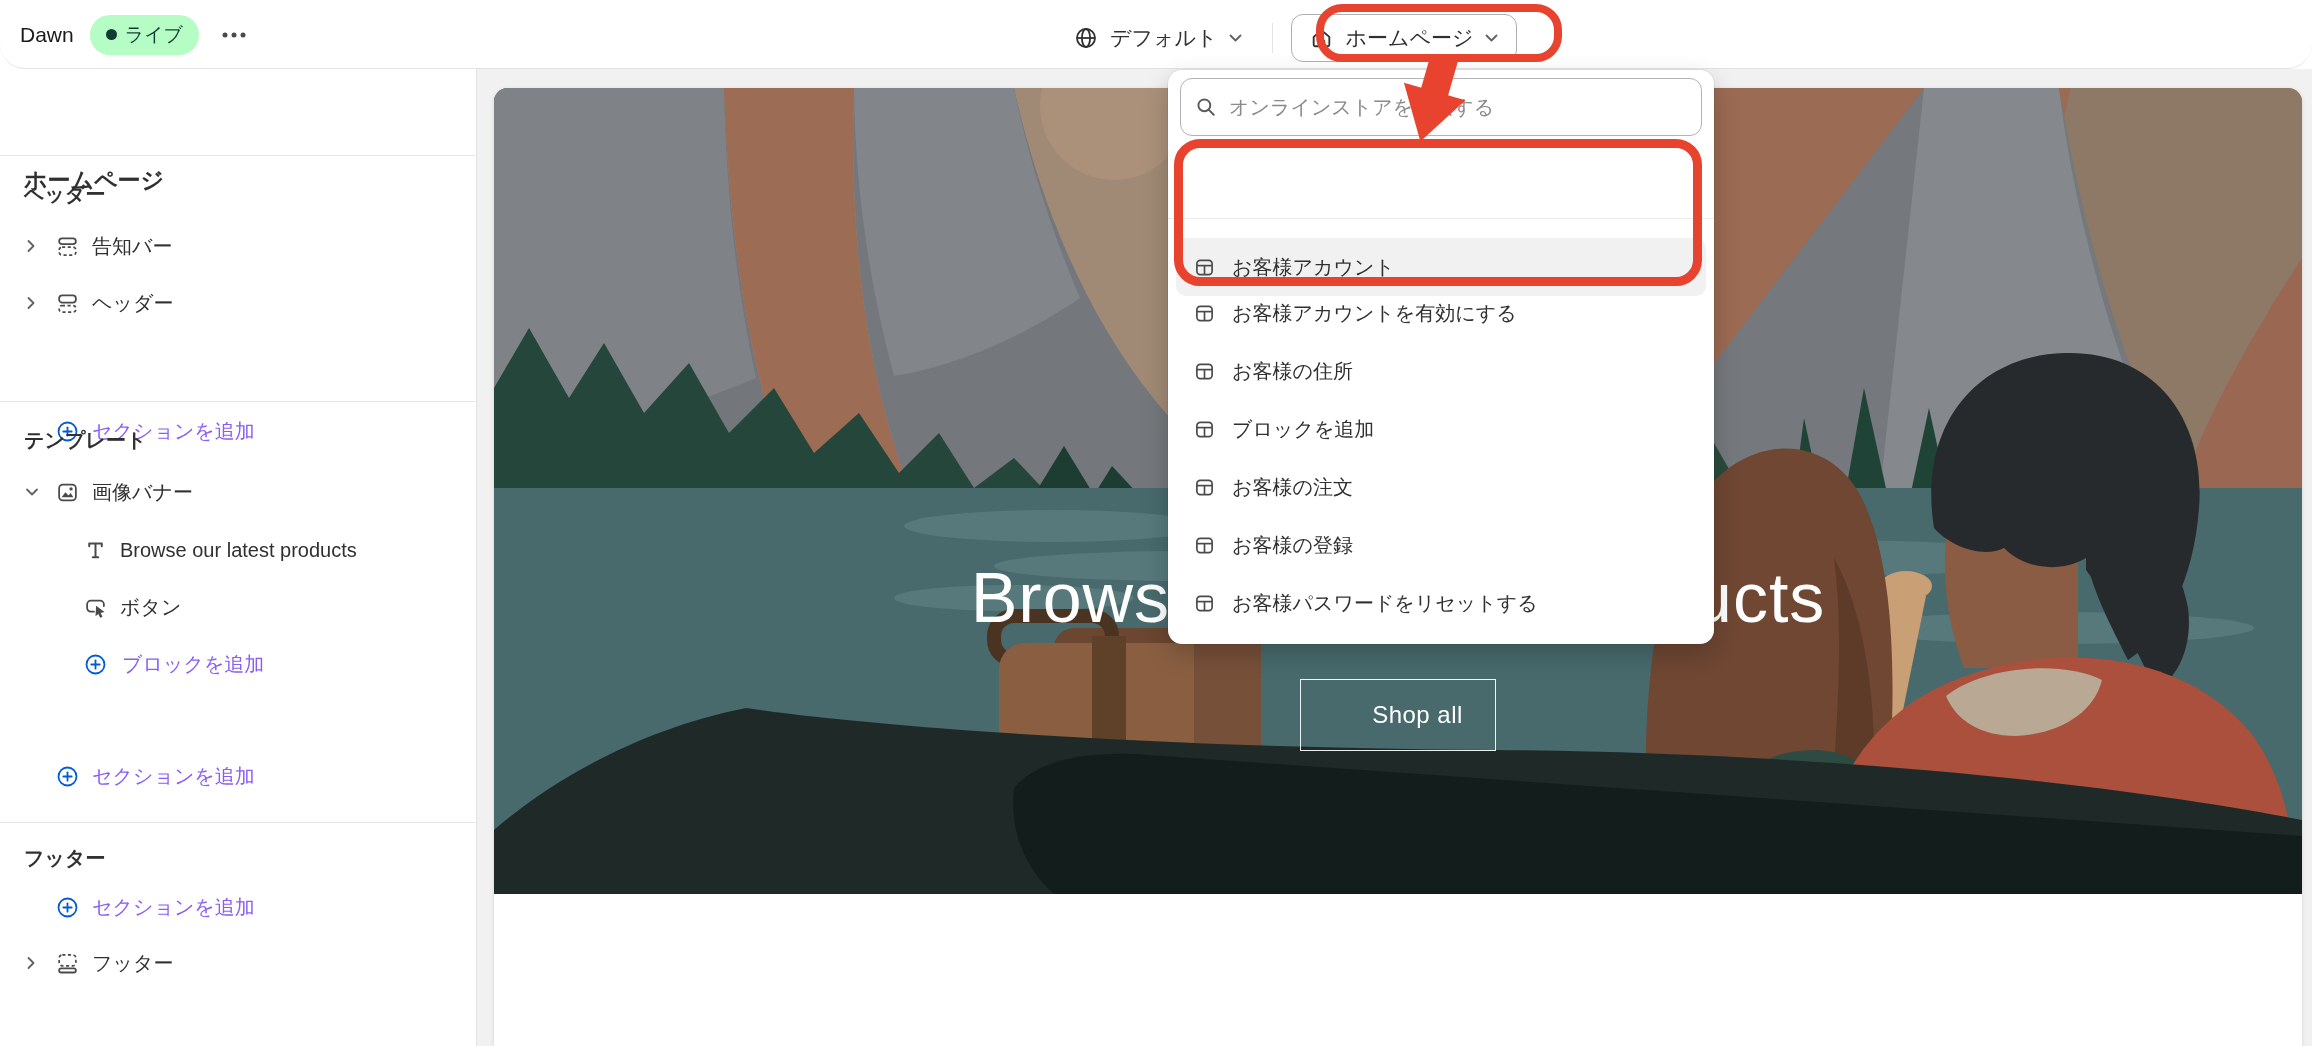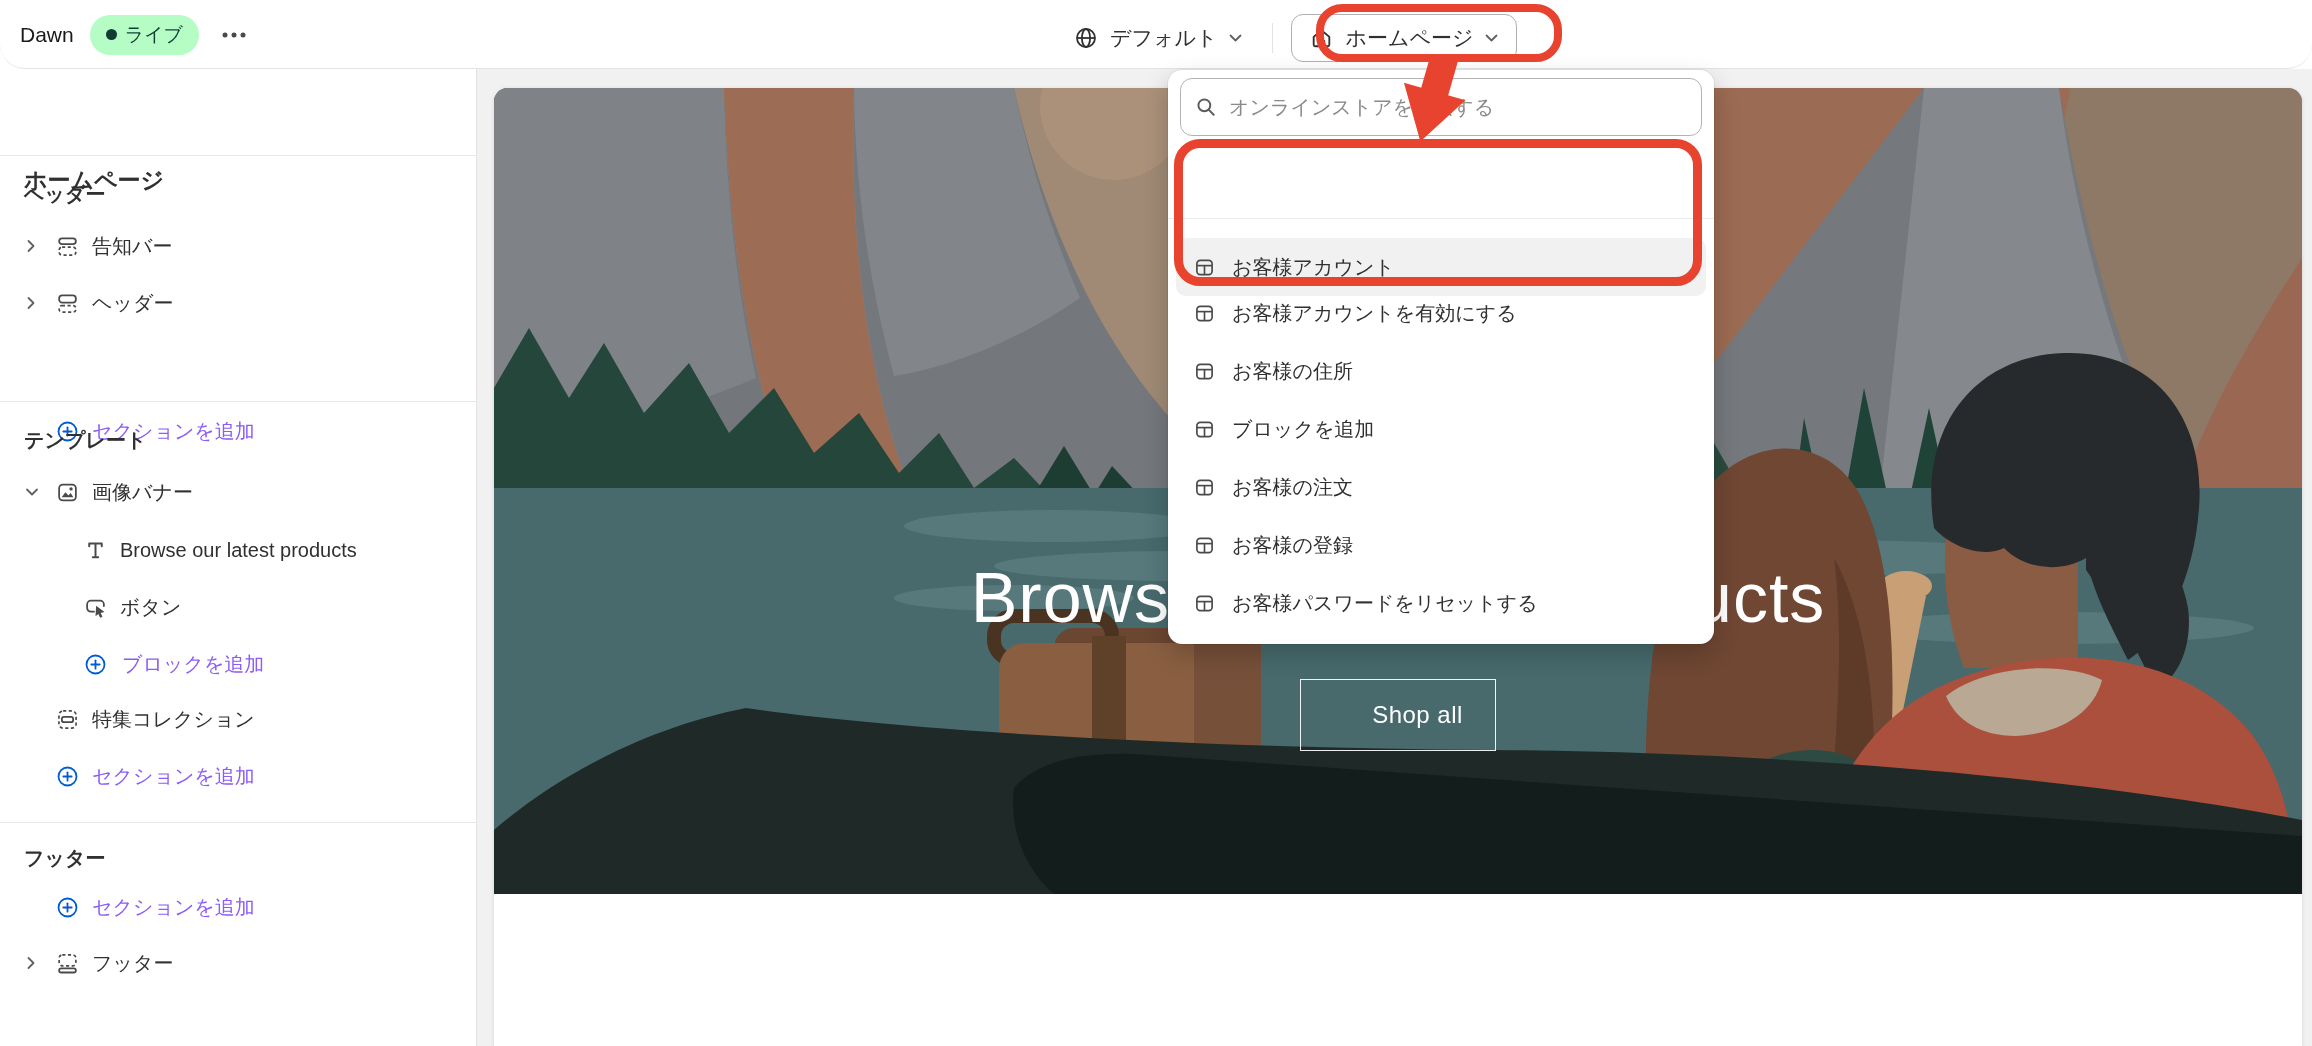--- a/index.html
+++ b/index.html
@@ -174,27 +174,20 @@
 
   <div class="sb-row blue" style="top:572px">
     <svg class="ric2" width="23" height="23" viewBox="0 0 22 22">
       <circle cx="11" cy="11" r="8.6" fill="none" stroke="#005bd3" stroke-width="1.7"></circle>
       <line x1="11" y1="7" x2="11" y2="15" stroke="#005bd3" stroke-width="1.7" stroke-linecap="round"></line>
       <line x1="7" y1="11" x2="15" y2="11" stroke="#005bd3" stroke-width="1.7" stroke-linecap="round"></line>
     </svg>
     <span class="txt2">ブロックを追加</span>
   </div>
 
-  <div class="sb-row" style="top:627px">
-    <svg class="ric" width="23" height="23" viewBox="0 0 22 22">
-      <rect x="2.8" y="2.8" width="16.4" height="16.4" rx="4" fill="none" stroke="#4a4a4a" stroke-width="1.6" stroke-dasharray="3 2.4"></rect>
-      <rect x="5.6" y="8.4" width="10.8" height="5.2" rx="2.2" fill="none" stroke="#4a4a4a" stroke-width="1.7"></rect>
-    </svg>
-    <span class="txt">特集コレクション</span>
-  </div>
 
   <div class="sb-row blue" style="top:684px">
     <svg class="ric" width="23" height="23" viewBox="0 0 22 22">
       <circle cx="11" cy="11" r="8.6" fill="none" stroke="#005bd3" stroke-width="1.7"></circle>
       <line x1="11" y1="7" x2="11" y2="15" stroke="#005bd3" stroke-width="1.7" stroke-linecap="round"></line>
       <line x1="7" y1="11" x2="15" y2="11" stroke="#005bd3" stroke-width="1.7" stroke-linecap="round"></line>
     </svg>
     <span class="txt">セクションを追加</span>
   </div>
 

